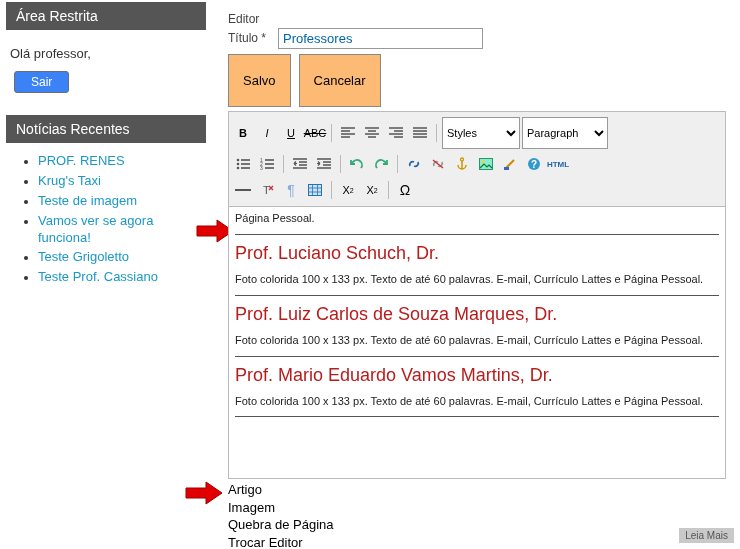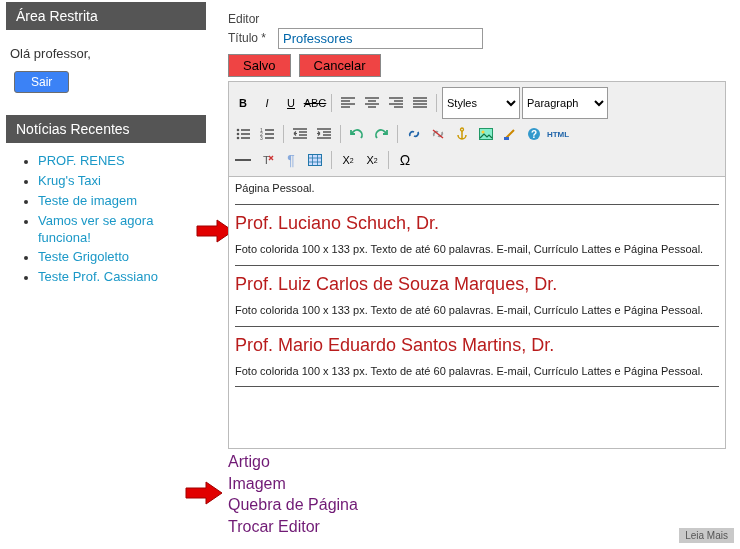--- a/index.html
+++ b/index.html
@@ -10,34 +10,34 @@
 .sair-btn { display: inline-block; background: #3b82f6; color: #fff; border: 1px solid #6d6d6d; border-radius: 3px; padding: 3px 16px; font-size: 12px; margin-left: 8px; cursor: pointer; }
 .news-block { margin-top: 22px; }
 .news-list { list-style: disc; padding-left: 32px; margin-top: 6px; }
 .news-list li { margin: 3px 0; }
 .news-list a { color: #1b98c7; text-decoration: none; font-size: 13px; line-height: 1.3; }
 .main { position: absolute; left: 228px; top: 12px; width: 498px; }
 .field-label { font-size: 12px; color: #444; margin-bottom: 2px; }
 .title-row { display: flex; align-items: center; gap: 12px; margin-bottom: 5px; }
 .title-input { border: 1px solid #999; padding: 2px 4px; font-size: 13px; color: #0066aa; width: 205px; }
 .btn-row { display: flex; gap: 8px; margin-bottom: 4px; }
-.std-btn { background: #ef4444; border: 1px solid #888; padding: 3px 14px; font-size: 13px; cursor: pointer; }
+.std-btn { background: #fdba74; border: 1px solid #888; padding: 18px 14px; font-size: 13px; cursor: pointer; }
 .toolbar { border: 1px solid #bbb; background: #efefef; padding: 3px 3px; }
 .tb-row { display: flex; align-items: center; flex-wrap: nowrap; padding: 2px 0; gap: 2px; }
 .tb-btn { width: 22px; height: 22px; border: 1px solid transparent; display: inline-flex; align-items: center; justify-content: center; font-size: 11px; cursor: pointer; background: transparent; }
 .tb-sep { width: 1px; height: 18px; background: #bbb; margin: 0 3px; }
 .tb-select { font-size: 11px; height: 32px; border: 1px solid #999; background: #fff; }
 .ic-svg { pointer-events: none; }
 .editor-pane { border: 1px solid #bbb; border-top: none; background: #fff; height: 272px; overflow-y: scroll; padding: 4px 6px; font-family: Verdana, Arial, sans-serif; font-size: 11px; }
 .editor-pane hr { margin: 8px 0; border: none; border-top: 1px solid #555; }
 .editor-pane h4 { font-weight: normal; font-size: 18px; margin: 1px 0 8px 0; color: #b91c1c; }
 .editor-pane p { font-size: 11px; color: #222; line-height: 1.35; }
 .path-bar { border: 1px solid #bbb; border-top: 1px solid #bbb; background: #efefef; font-size: 11px; padding: 2px 4px; color: #555; }
 .action-links { margin-top: 2px; }
-.action-links a { display: block; color: #701a75; text-decoration: none; font-size: 16px; line-height: 1.35; }
+.action-links a { display: block; color: #000000; text-decoration: none; font-size: 13px; line-height: 1.35; }
 .leia-mais { position: absolute; right: 6px; bottom: 6px; background: #c9c9c9; color: #555; font-size: 10px; padding: 2px 6px; }
 .arrow { position: absolute; color: #e10000; }
 .arrow svg { display: block; }
 </style>
 </head>
 <body>
 
 <div class="sidebar">
   <div class="block-header">Área Restrita</div>
   <div class="greeting">Olá professor,</div>
@@ -224,21 +224,21 @@
 
   <div class="editor-pane">
     <p>Página Pessoal.</p>
     <hr>
     <h4>Prof. Luciano Schuch, Dr.</h4>
     <p>Foto colorida 100 x 133 px. Texto de até 60 palavras. E-mail, Currículo Lattes e Página Pessoal.</p>
     <hr>
     <h4>Prof. Luiz Carlos de Souza Marques, Dr.</h4>
     <p>Foto colorida 100 x 133 px. Texto de até 60 palavras. E-mail, Currículo Lattes e Página Pessoal.</p>
     <hr>
-    <h4>Prof. Mario Eduardo Santos Martins, Dr.</h4>
+    <h4>Prof. Mario Eduardo Vamos Martins, Dr.</h4>
     <p>Foto colorida 100 x 133 px. Texto de até 60 palavras. E-mail, Currículo Lattes e Página Pessoal.</p>
     <hr>
   </div>
 
   <div class="action-links">
     <a href="#">Artigo</a>
     <a href="#">Imagem</a>
     <a href="#">Quebra de Página</a>
     <a href="#">Trocar Editor</a>
   </div>

